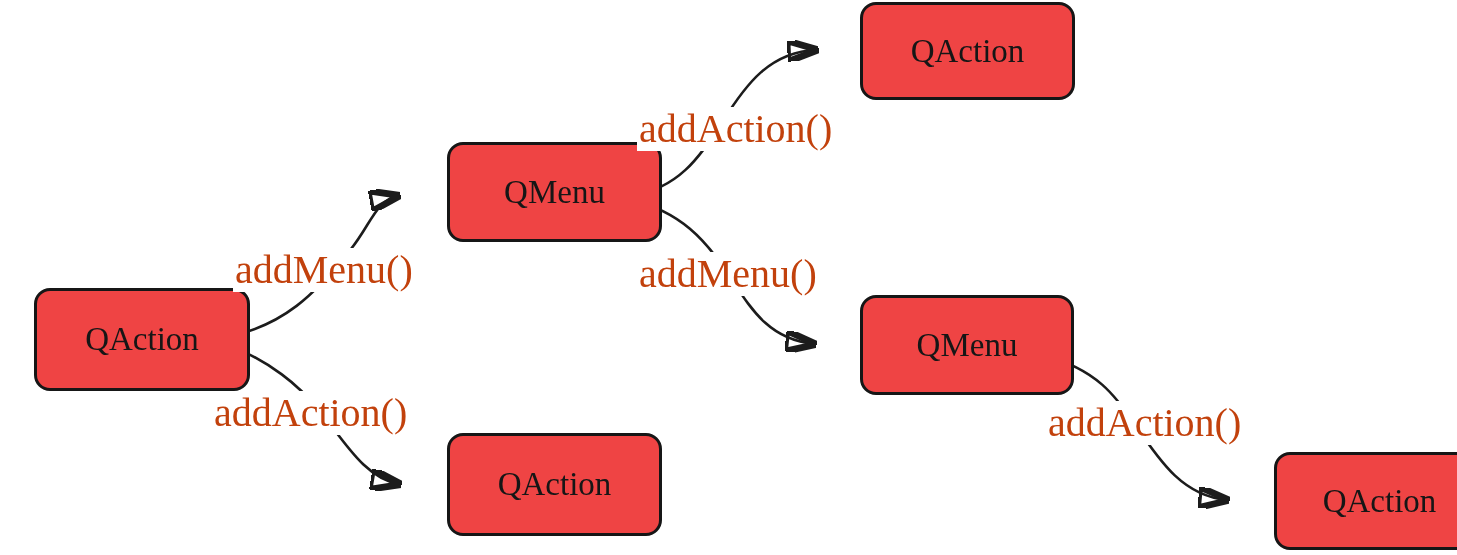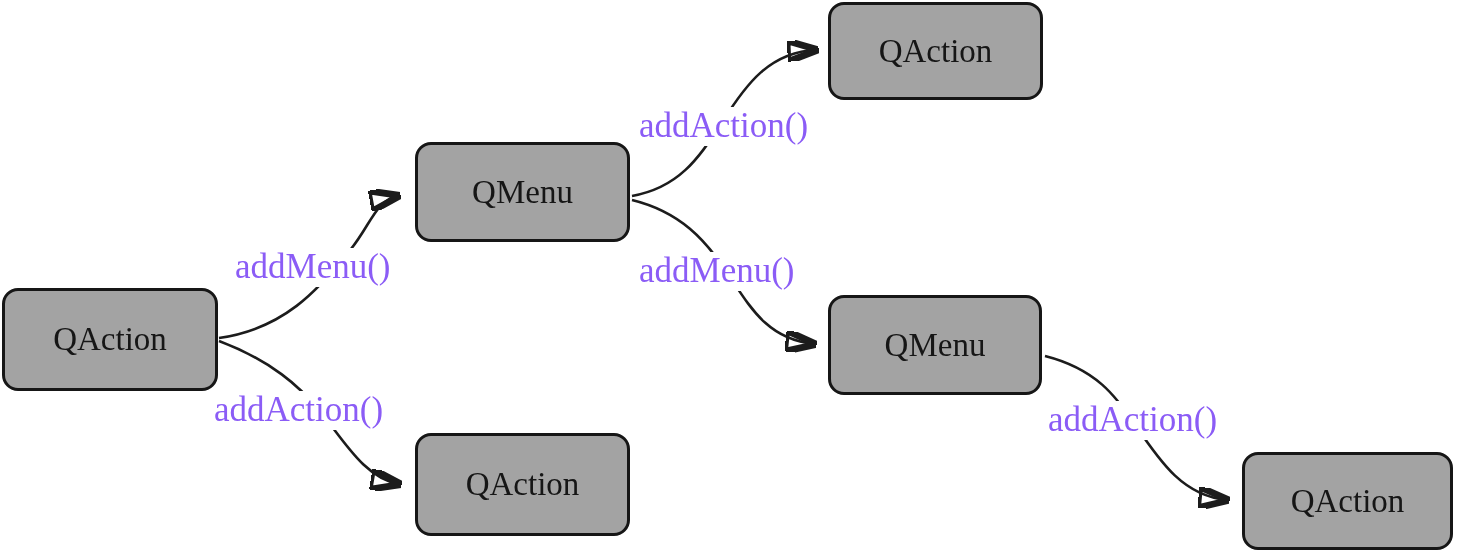--- a/index.html
+++ b/index.html
@@ -23,36 +23,37 @@
     height: 555px;
   }
   .edge-layer path {
     fill: none;
     stroke: #1c1c1c;
     stroke-width: 2.6;
   }
   .node {
     position: absolute;
     box-sizing: border-box;
-    background: #a3a3a3;
+    background: #ef4444;
     border: 3px solid #161616;
     border-radius: 16px;
     display: flex;
     align-items: center;
     justify-content: center;
+    margin-left: 32px;
   }
   .node span {
     font-size: 33px;
     color: #161616;
     white-space: nowrap;
   }
   .edge-label {
     position: absolute;
-    font-size: 35px;
-    color: #8b5cf6;
+    font-size: 40px;
+    color: #c2410c;
     background: #ffffff;
     padding: 0 2px;
     white-space: nowrap;
     line-height: 1.1;
   }
   
   .n0 { left: 2px;    top: 288px; width: 216px; height: 103px; }
   .n1 { left: 415px;  top: 142px; width: 215px; height: 100px; }
   .n2 { left: 828px;  top: 2px;   width: 215px; height: 98px;  }
   .n3 { left: 828px;  top: 295px; width: 214px; height: 100px; }

